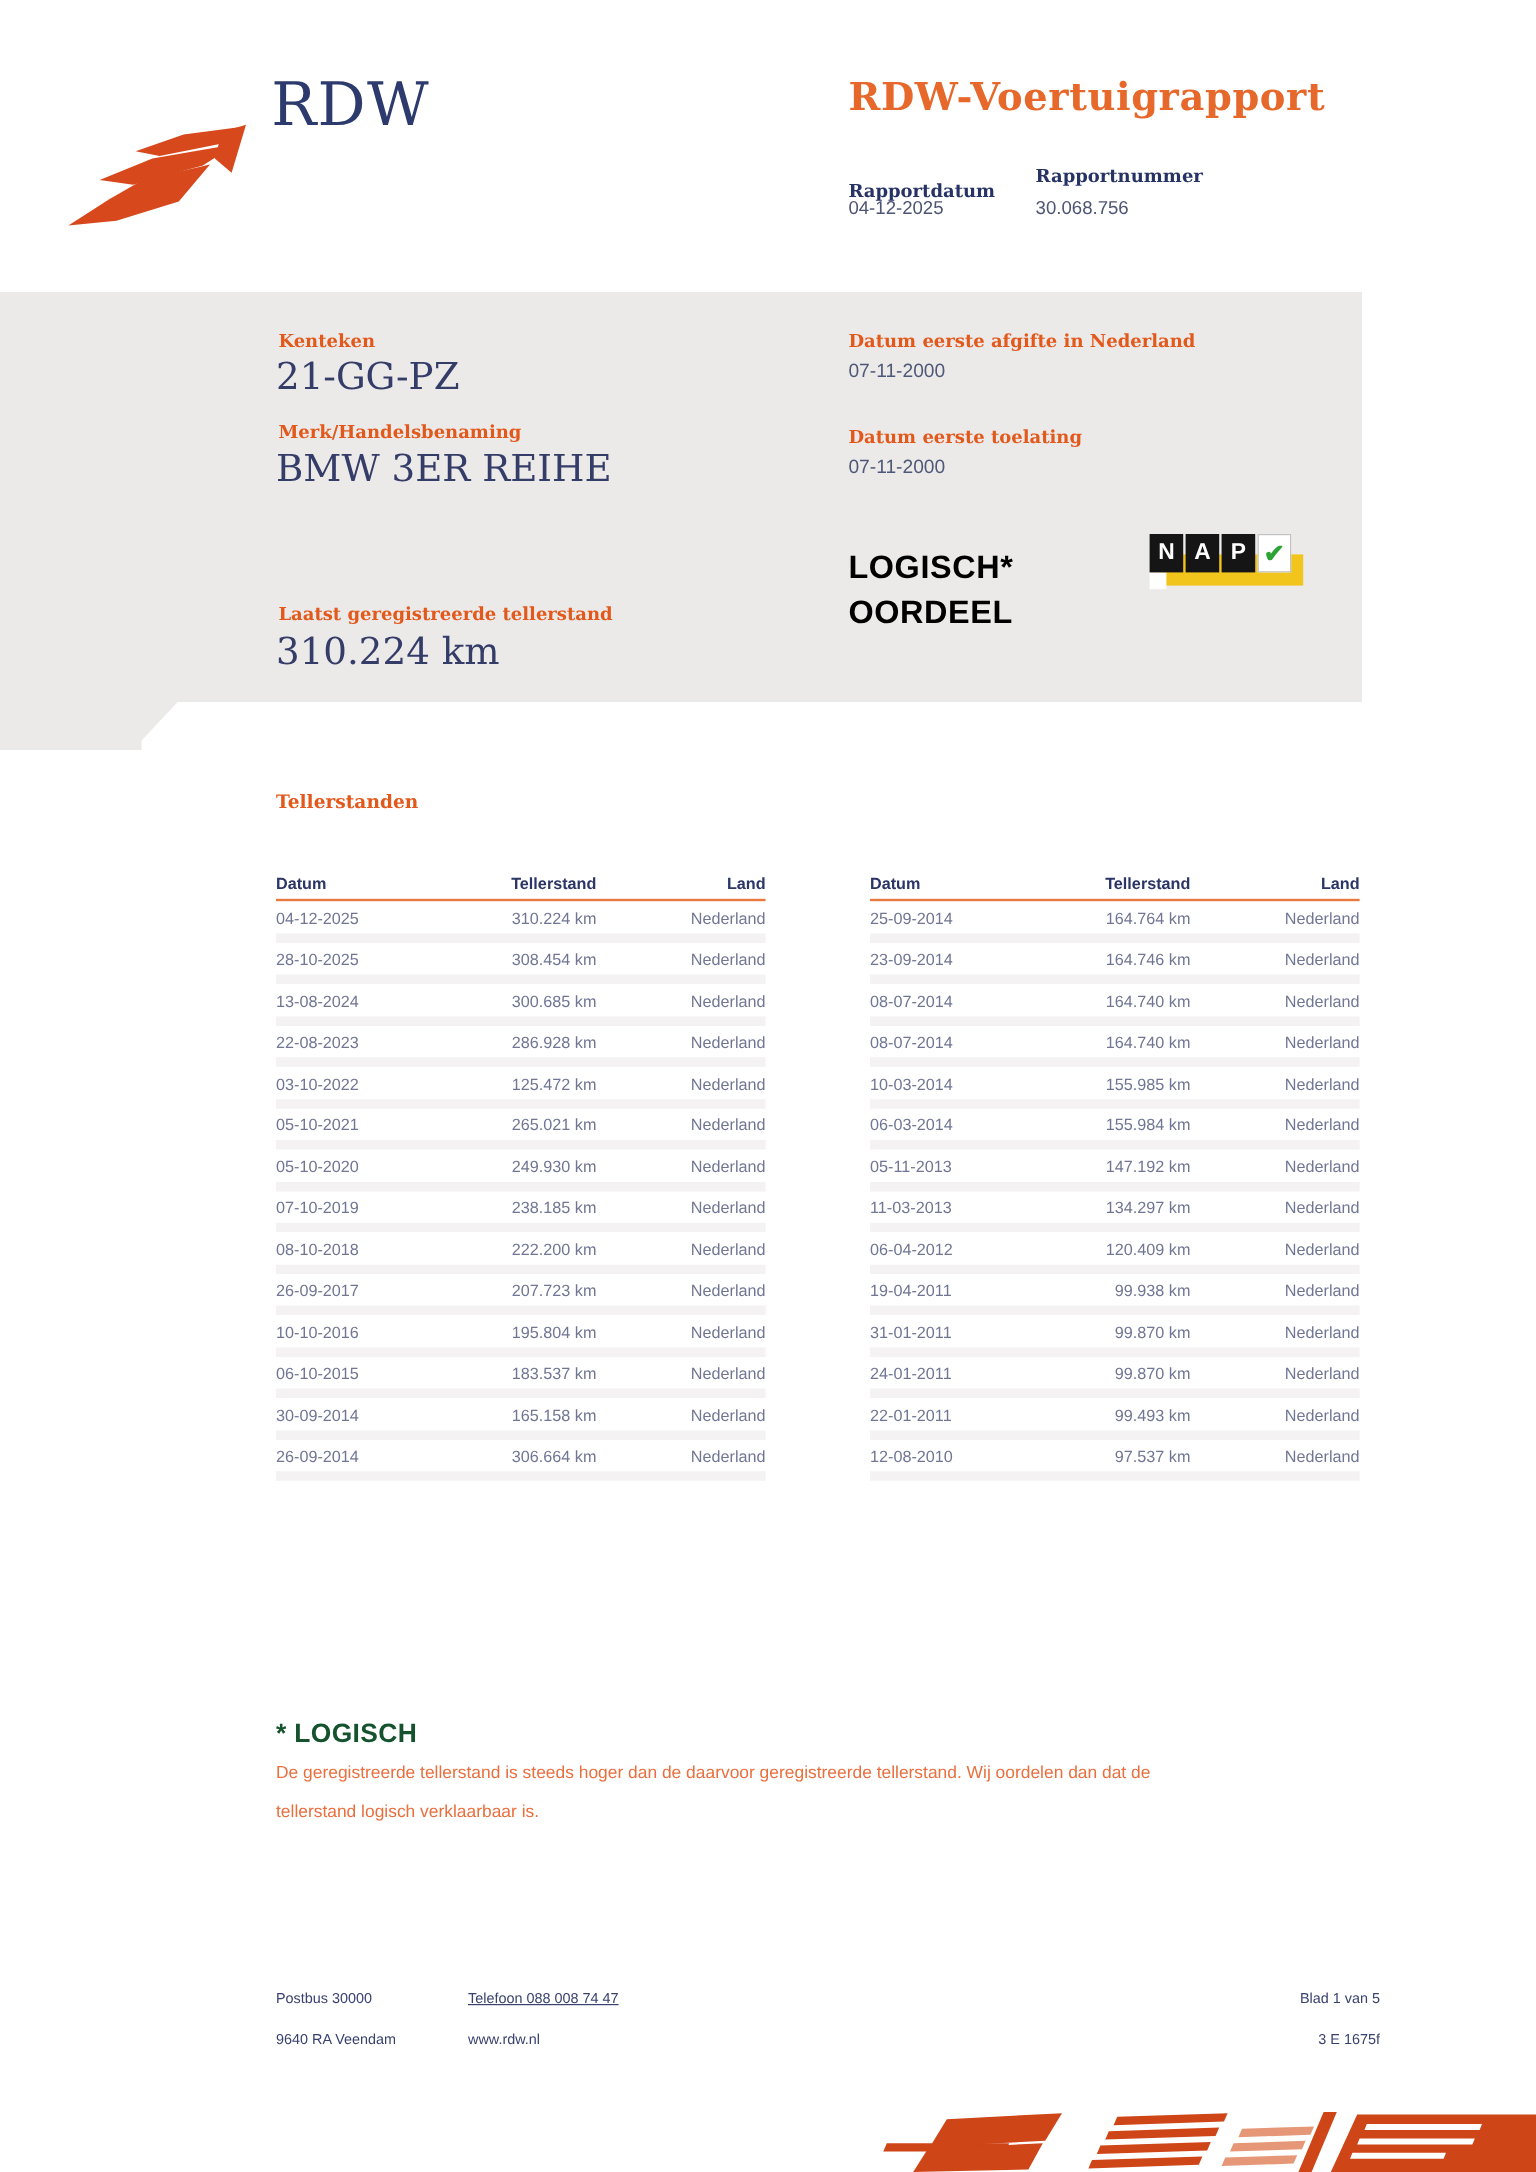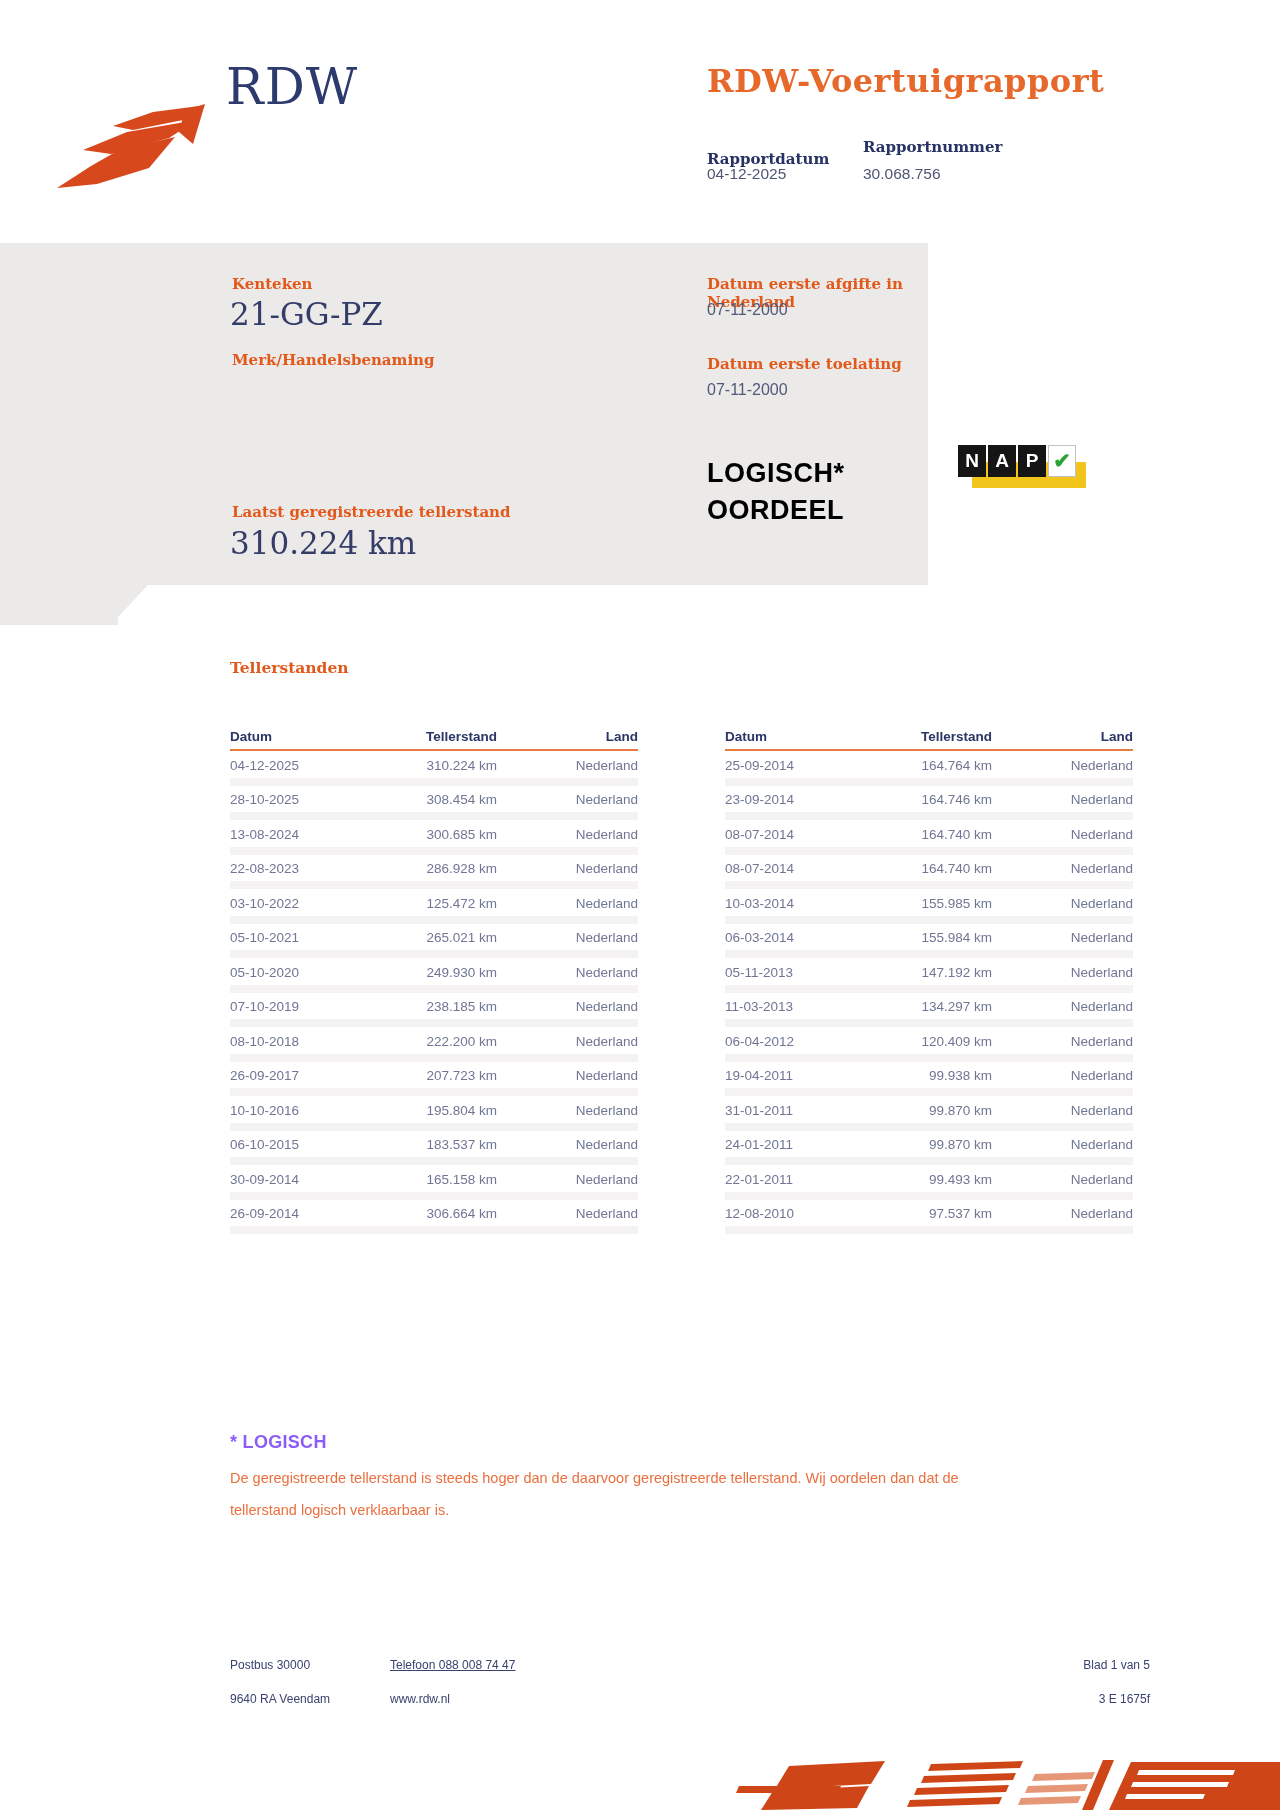--- a/index.html
+++ b/index.html
@@ -22,21 +22,21 @@
     font-size:32px;color:#E7682B;letter-spacing:0.5px;
   }
   .meta-label{
     font-family:"DejaVu Serif",serif;font-weight:bold;
     font-size:15px;color:#273265;
   }
   .meta-value{font-size:15.5px;color:#4E5574;}
 
   
   .vehicle-panel{
-    left:0;top:243px;width:928px;height:382px;
+    left:0;top:243px;width:1135px;height:382px;
     background:#ECE9E9;
     clip-path:polygon(0 0,1135px 0,1135px 342px,148px 342px,118px 374px,118px 382px,0 382px);
     text-decoration:underline;
   }
   .panel-label{
     position:absolute;
     font-family:"DejaVu Serif",serif;font-weight:bold;
     font-size:15px;color:#E2591B;
   }
   .panel-big{
@@ -87,21 +87,21 @@
     font-size:13.5px;color:#707694;
     box-shadow:inset 0 -8px 0 #F4F2F2;
     padding-bottom:6px;
   }
   .c-tel,.col-tel{text-align:right;}
   .c-land,.col-land{text-align:right;}
 
   
   .footnote-title{
     left:230px;top:1432px;
-    font-size:18px;font-weight:bold;color:#8b5cf6;letter-spacing:0.3px;
+    font-size:22px;font-weight:bold;color:#14532d;letter-spacing:0.3px;
   }
   .footnote-text{
     left:230px;top:1462px;width:760px;
     font-size:14.5px;line-height:32px;color:#E96F3E;
   }
 
   
   .footer-text{font-size:12px;color:#39426F;}
   .footer-right{text-align:right;width:120px;}
 
@@ -125,20 +125,21 @@
 <div class="abs meta-label" style="left:707px;top:150px;">Rapportdatum</div>
 <div class="abs meta-value" style="left:707px;top:165px;">04-12-2025</div>
 <div class="abs meta-label" style="left:863px;top:138px;">Rapportnummer</div>
 <div class="abs meta-value" style="left:863px;top:165px;">30.068.756</div>
 
 <div class="abs vehicle-panel">
   <div class="panel-label" style="left:232px;top:32px;">Kenteken</div>
   <div class="panel-big" style="left:230px;top:53px;">21-GG-PZ</div>
 
   <div class="panel-label" style="left:232px;top:108px;">Merk/Handelsbenaming</div>
+  <div class="panel-big" style="left:230px;top:130px;">BMW 3ER REIHE</div>
 
   <div class="panel-label" style="left:232px;top:260px;">Laatst geregistreerde tellerstand</div>
   <div class="panel-big" style="left:230px;top:282px;">310.224 km</div>
 
   <div class="panel-label" style="left:707px;top:32px;">Datum eerste afgifte in Nederland</div>
   <div class="panel-date" style="left:707px;top:58px;">07-11-2000</div>
 
   <div class="panel-label" style="left:707px;top:112px;">Datum eerste toelating</div>
   <div class="panel-date" style="left:707px;top:138px;">07-11-2000</div>
 </div>

